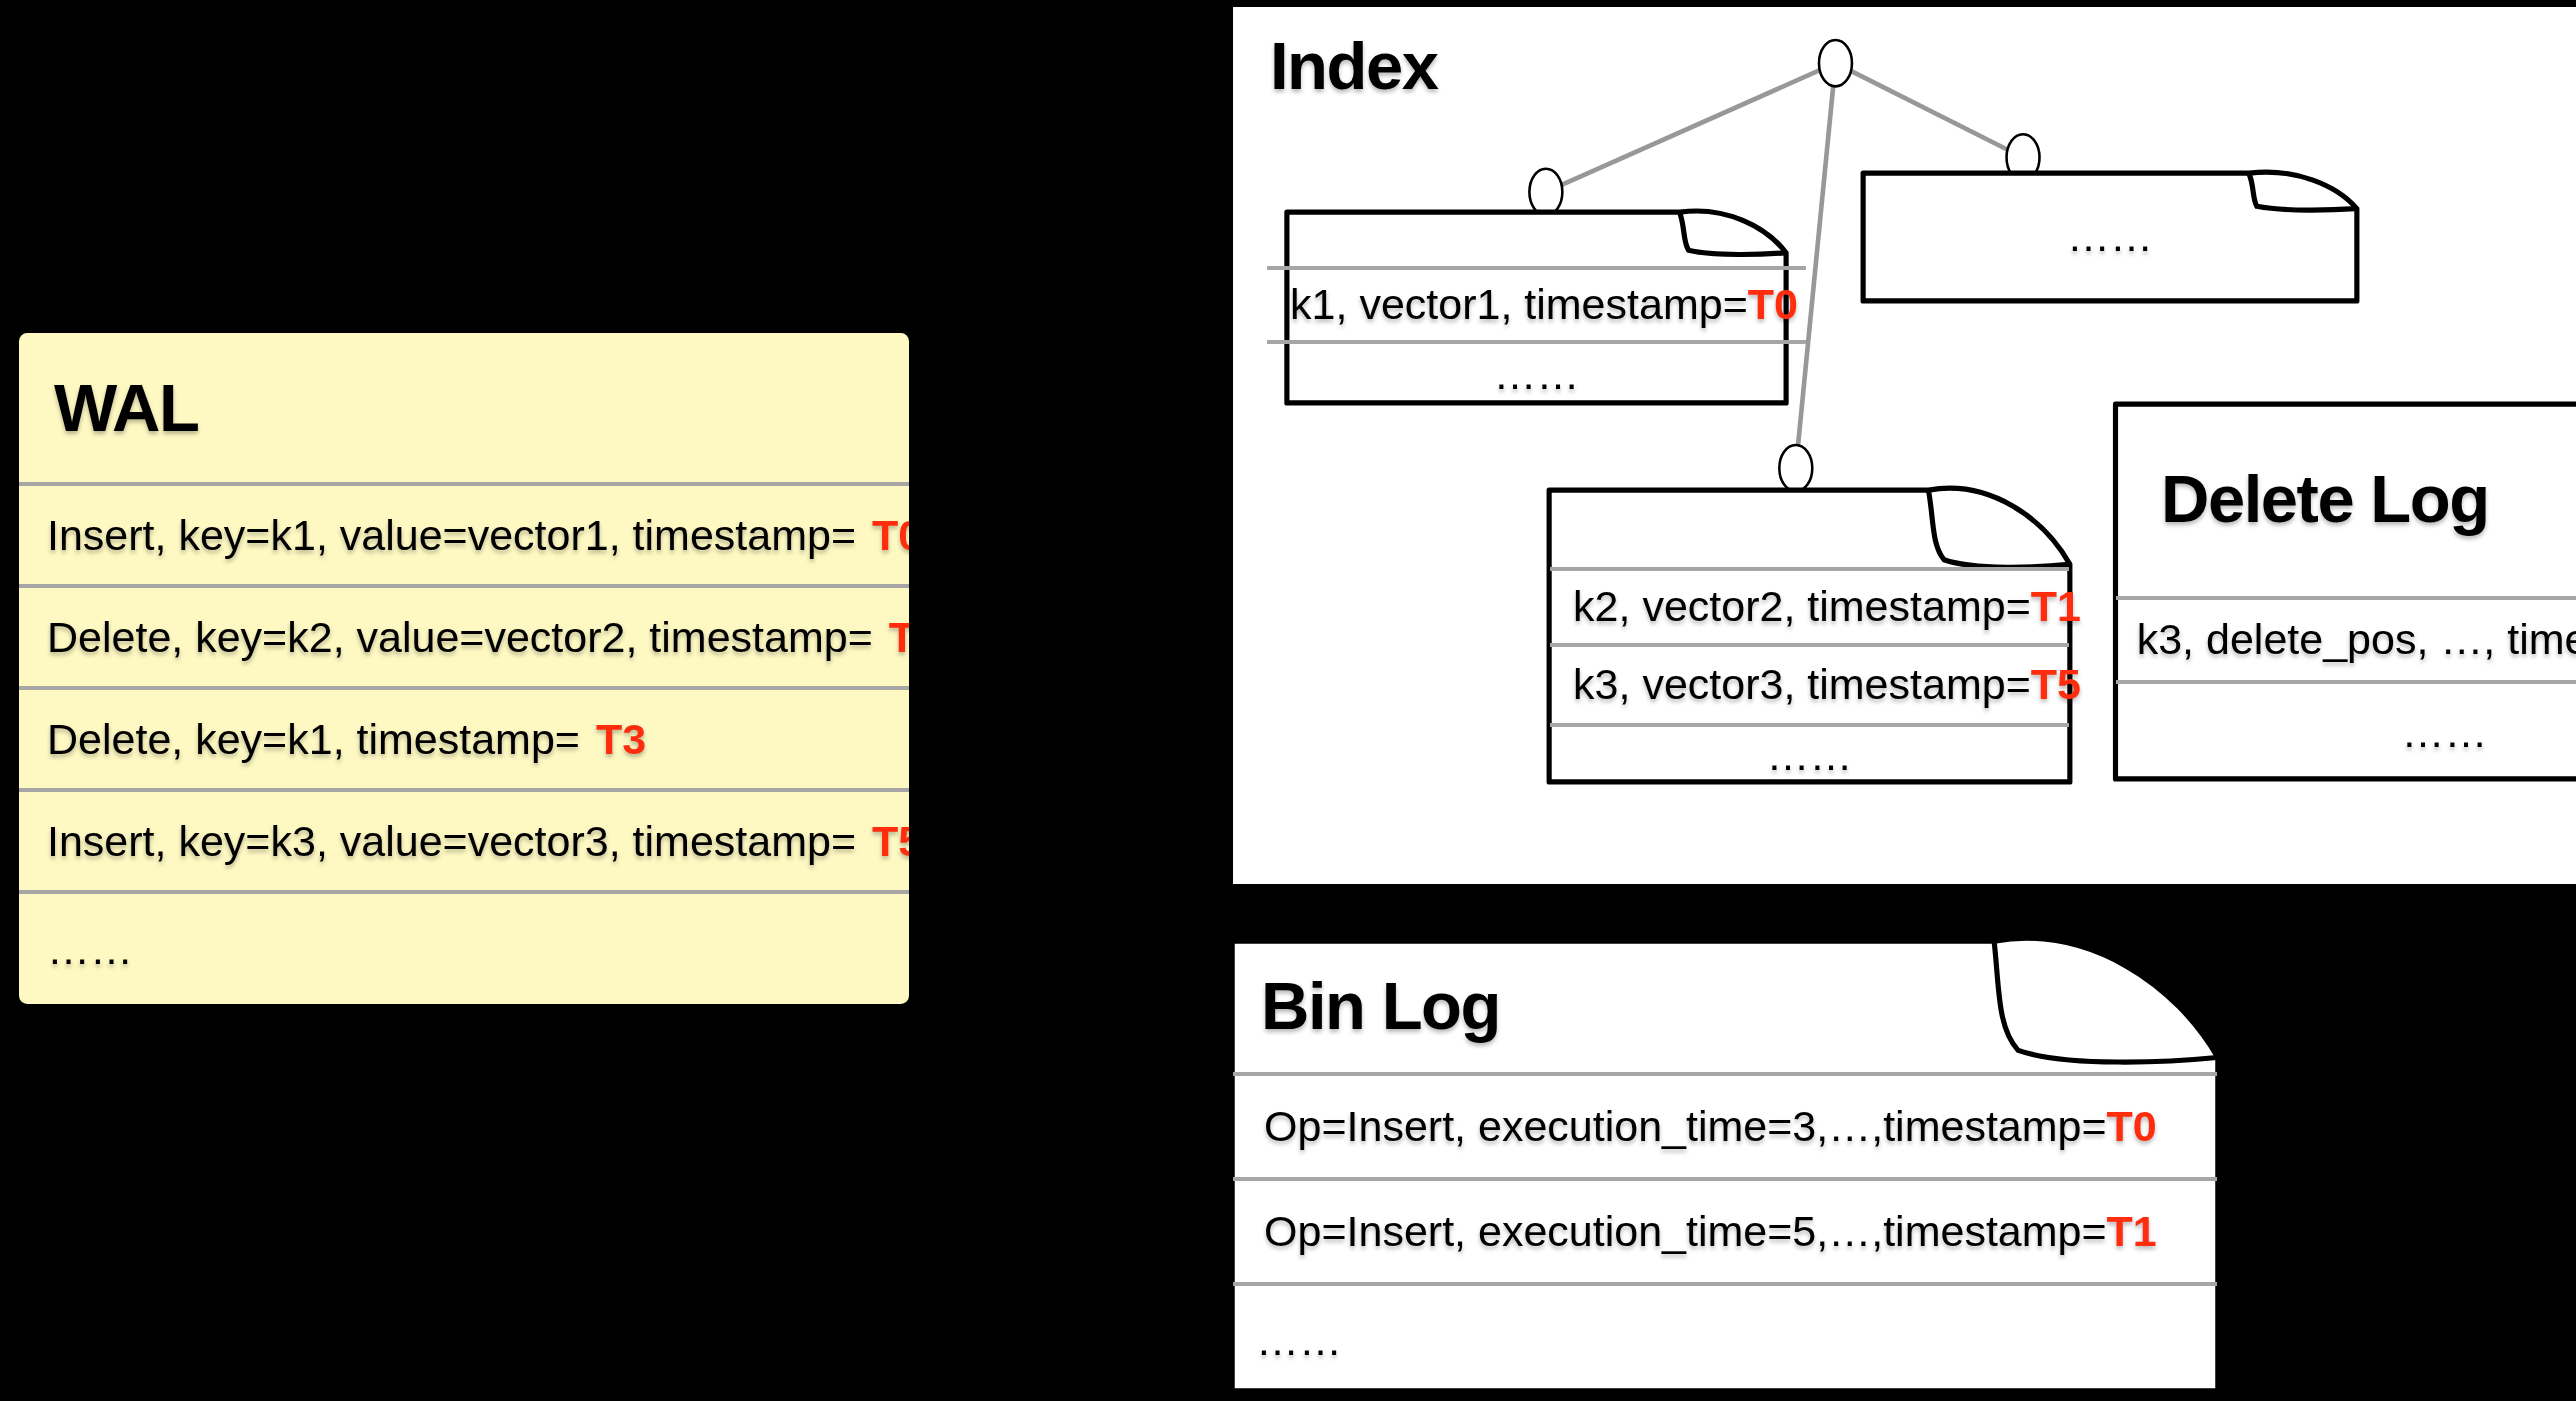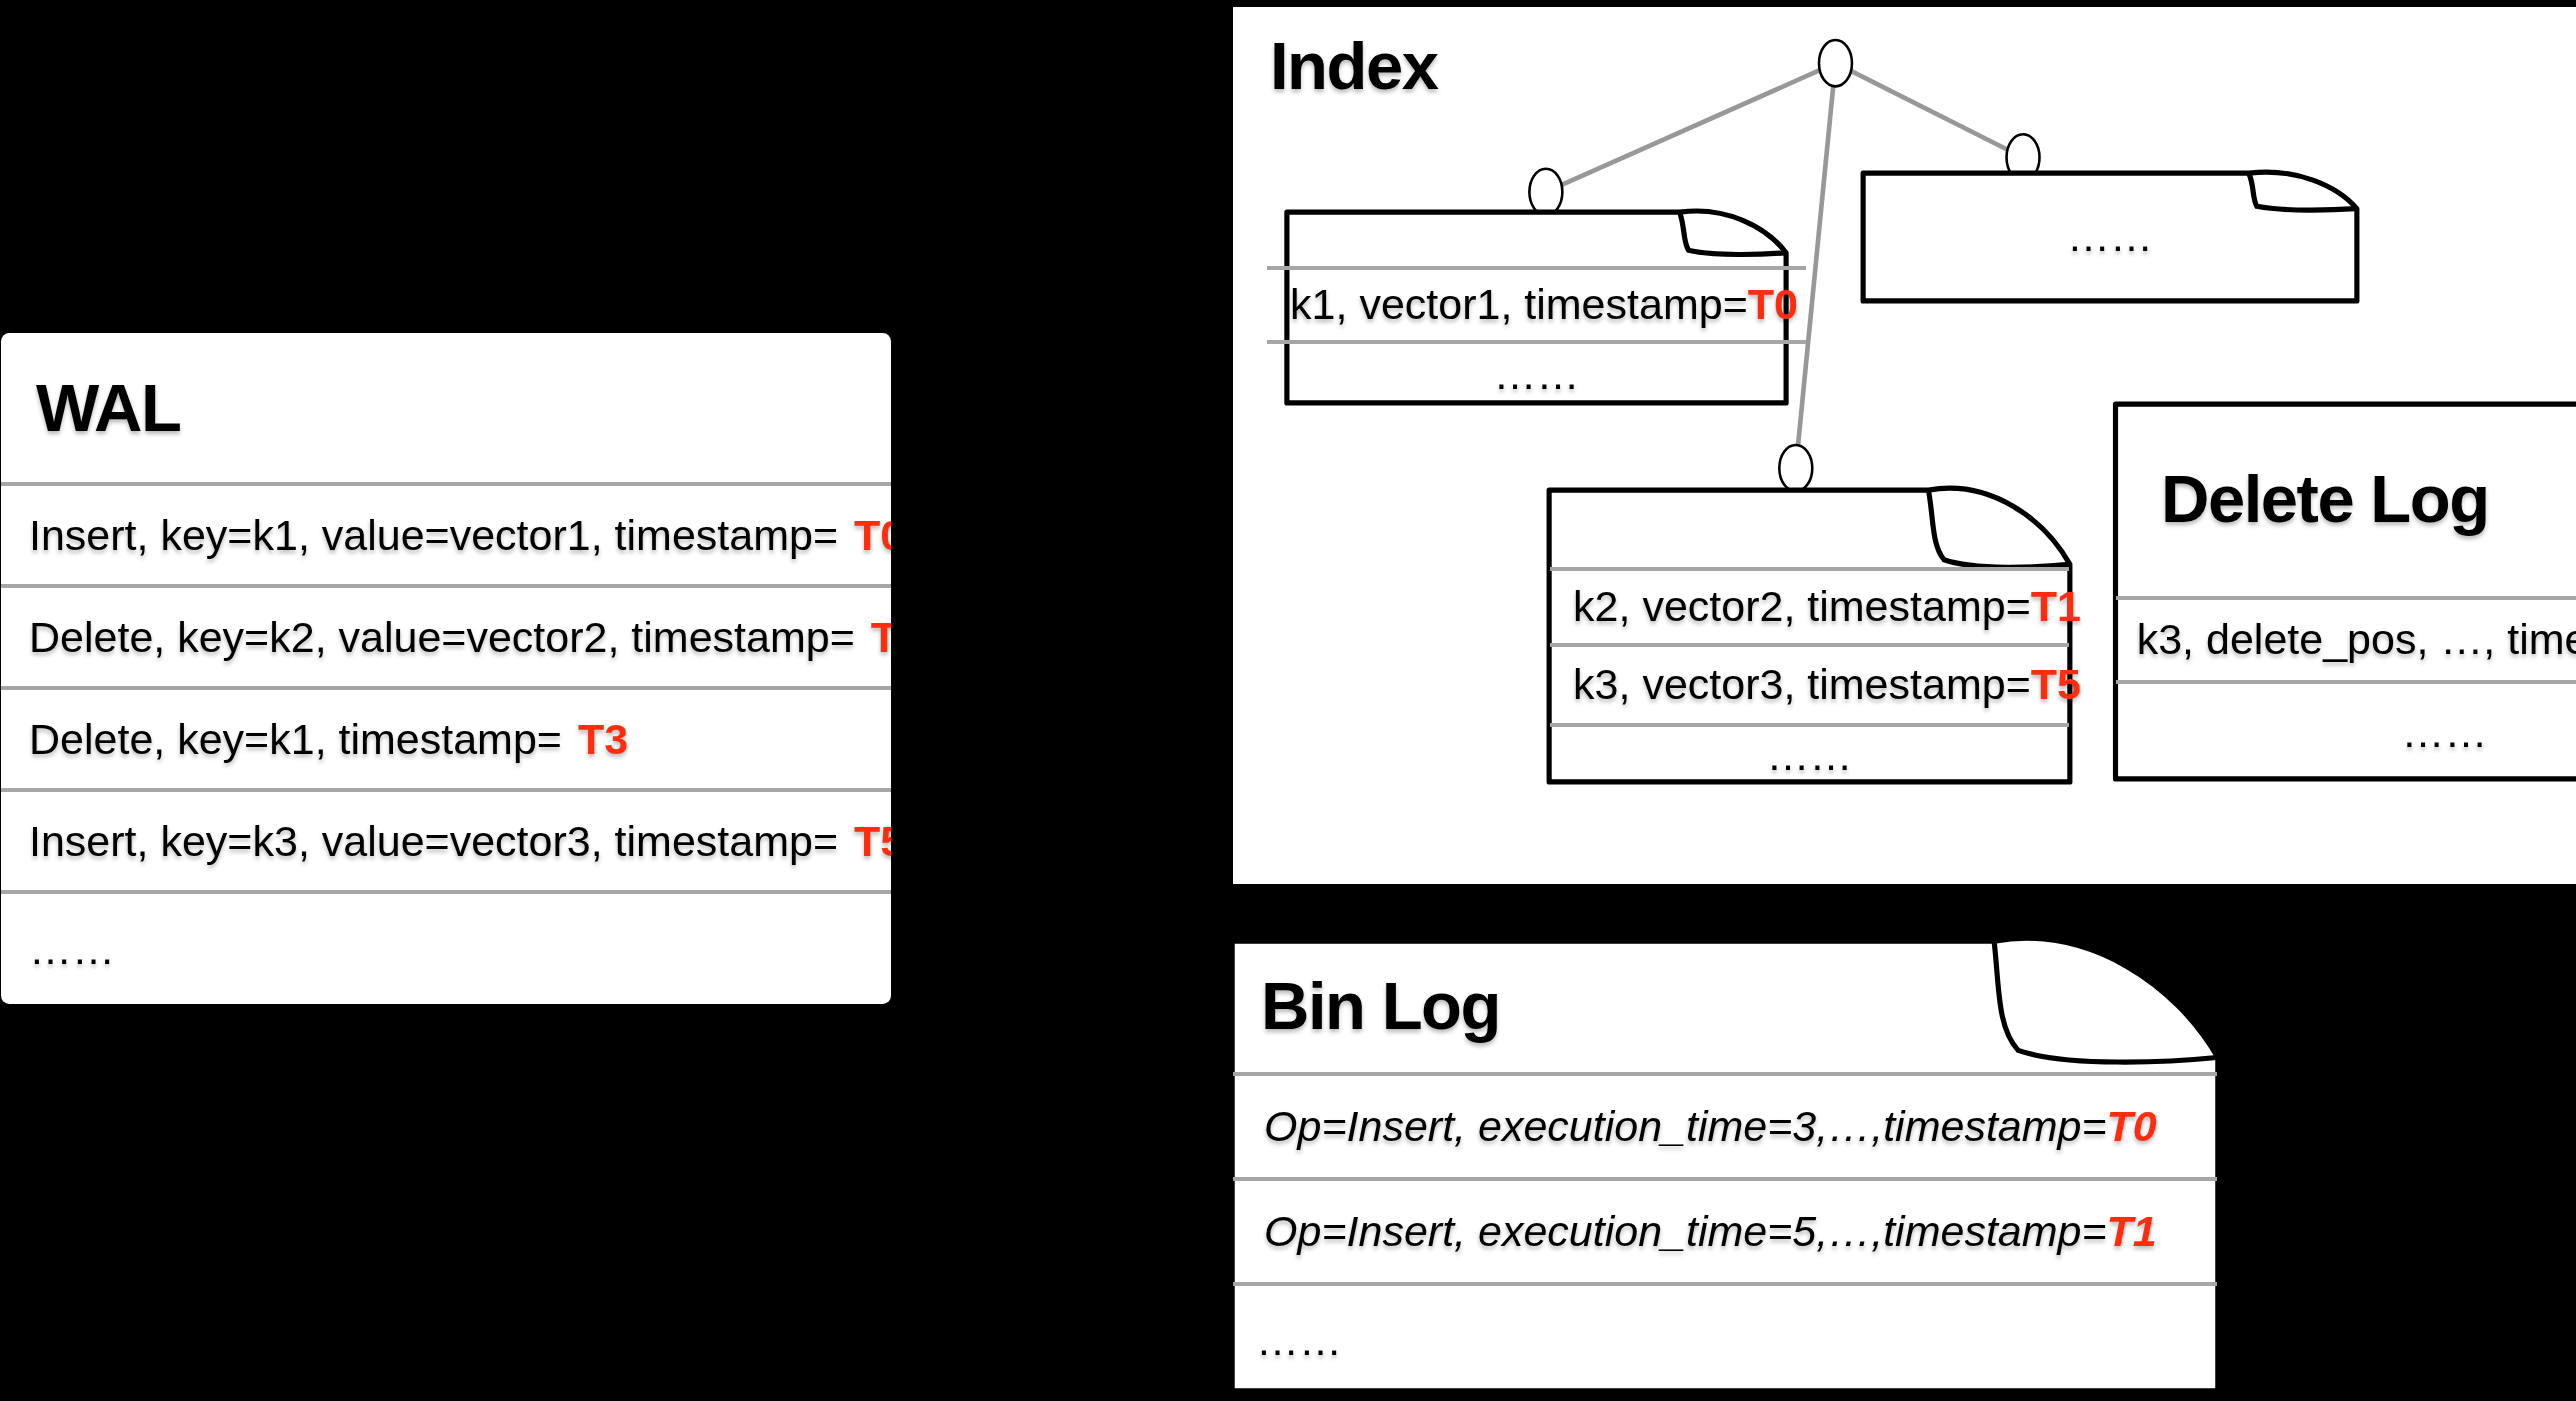--- a/index.html
+++ b/index.html
@@ -4,22 +4,22 @@
 <style>
   html,body{margin:0;padding:0;background:#000;}
   .stage{
     position:relative;width:2817px;height:1402px;background:#000;overflow:hidden;
     font-family:"Liberation Sans", sans-serif;color:#000;
   }
   .txt-shadow{text-shadow:0 2.6px 4.1px rgba(0,0,0,0.28);}
 
   
   .wal{
-    position:absolute;left:1px;top:333px;width:890px;height:671px;
-    background:#ffffff;border-radius:8.2px;display:flex;flex-direction:column;overflow:hidden;
+    position:absolute;left:19px;top:333px;width:890px;height:671px;
+    background:#fef9c3;border-radius:8.2px;display:flex;flex-direction:column;overflow:hidden;
   }
   .wal-title{
     height:149px;display:flex;align-items:center;padding-left:35px;
     font-size:67px;font-weight:bold;letter-spacing:-1.5px;
   }
   .wal-row{
     height:98px;border-top:4.6px solid #A6A6A6;display:flex;align-items:center;
     padding-left:28px;font-size:43px;white-space:pre;gap:16px;
   }
   .wal-row.more{flex:1;}
@@ -71,21 +71,21 @@
 
   
   .doc-dellog{left:879px;top:394px;width:665px;height:381px;}
   .doc-dellog .r-title{height:195px;padding-left:45px;}
   .doc-dellog .r-main{height:80px;padding-left:20.6px;}
   .doc-dellog .r-more{flex:1;}
 
   
   .doc-binlog{left:1229px;top:938px;width:992px;height:456px;}
   .doc-binlog .r-title{height:134px;padding-left:28px;}
-  .doc-binlog .r-main{height:101px;padding-left:31px;font-style:italic;}
+  .doc-binlog .r-main{height:101px;padding-left:31px;}
   .doc-binlog .r-more{flex:1;}
 </style>
 </head>
 <body>
 
 <div class="stage">
 
   <section class="wal">
     <div class="wal-title txt-shadow">WAL</div>
 

